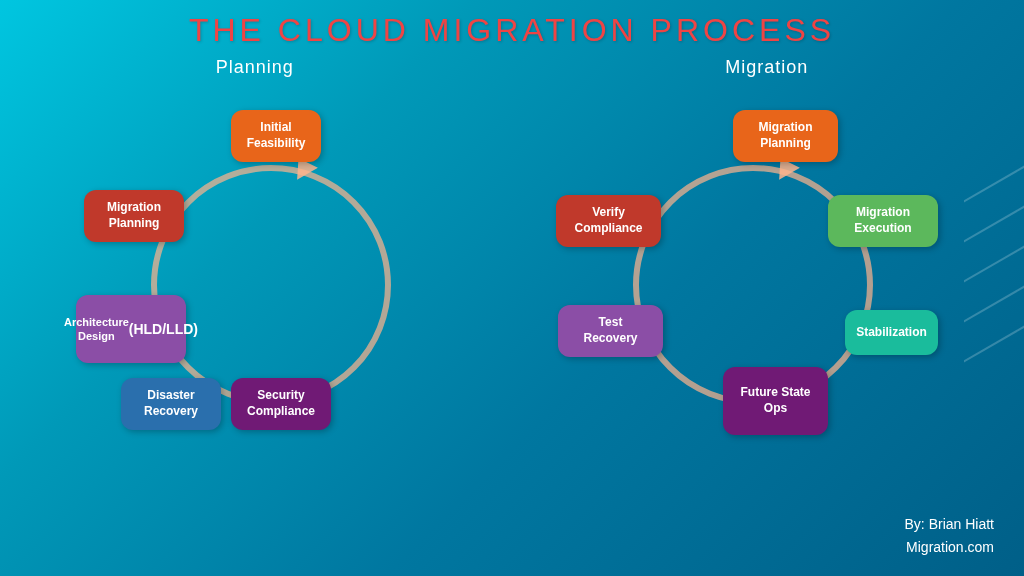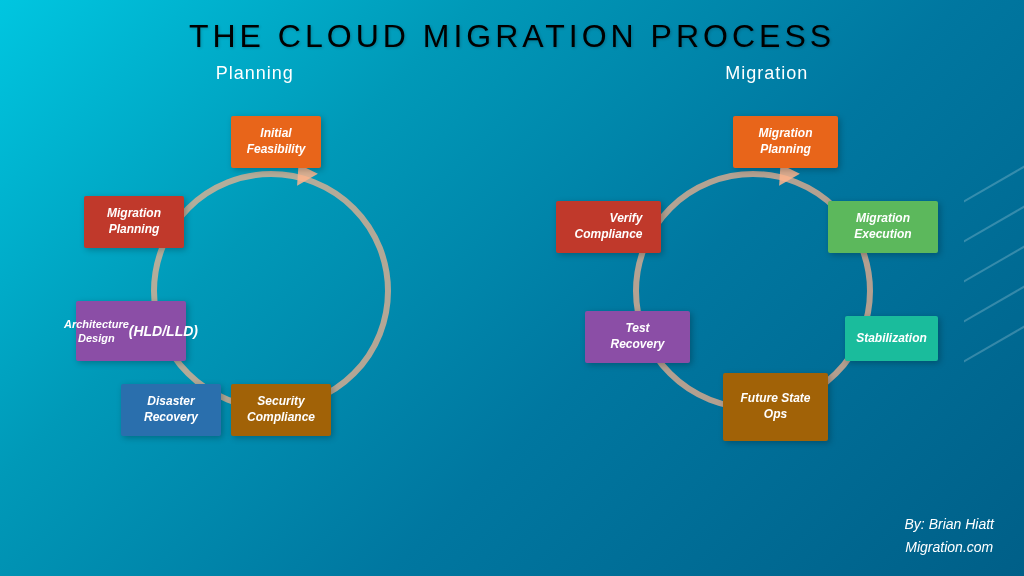--- a/index.html
+++ b/index.html
@@ -8,25 +8,25 @@
       width: 1024px;
       height: 576px;
       overflow: hidden;
       font-family: 'Segoe UI', Arial, sans-serif;
       background: linear-gradient(135deg, #00c6e0 0%, #0099b8 30%, #0077a0 60%, #005f88 100%);
       position: relative;
     }
 
     .title {
       text-align: center;
-      color: #000000;
+      color: #ef4444;
       font-size: 32px;
       font-weight: 300;
       letter-spacing: 4px;
-      padding-top: 18px;
+      padding-top: 12px;
       text-shadow: 1px 1px 3px rgba(0,0,0,0.2);
     }
 
     .sections-row {
       display: flex;
       justify-content: space-around;
       padding-top: 8px;
       padding-bottom: 2px;
     }
 
@@ -72,69 +72,67 @@
       height: 0;
       border-left: 12px solid transparent;
       border-right: 12px solid transparent;
       border-bottom: 18px solid rgba(255, 180, 140, 0.85);
       transform: rotate(-30deg);
     }
 
     
     .box {
       position: absolute;
-      border-radius: 2px;
+      border-radius: 12px;
       padding: 7px 0;
       text-align: center;
       color: white;
       font-size: 12px;
       font-weight: 600;
       line-height: 1.3;
       display: flex;
       align-items: center;
       justify-content: center;
       box-shadow: 2px 2px 6px rgba(0,0,0,0.25);
-      font-style: italic;
     }
 
     .box-orange { background: #e8651a; }
     .box-green { background: #5cb85c; }
     .box-blue { background: #2a6fad; }
     .box-purple { background: #8b4ea6; }
     .box-red { background: #c0392b; }
     .box-teal { background: #1abc9c; }
-    .box-blue-med { background: #a16207; }
+    .box-blue-med { background: #701a75; }
 
     
     .l-initial { width: 90px; height: 52px; top: 35px; left: 175px; }
     .l-cost { width: 95px; height: 45px; top: 120px; right: 35px; }
     .l-app { width: 100px; height: 52px; top: 230px; right: 25px; }
     .l-security { width: 100px; height: 52px; bottom: 65px; left: 175px; }
     .l-disaster { width: 100px; height: 52px; bottom: 65px; left: 65px; margin-top: 24px; }
-    .l-architecture { width: 110px; height: 60px; top: 220px; left: 20px; }
+    .l-architecture { width: 110px; height: 68px; top: 220px; left: 20px; }
     .l-migration-plan { width: 100px; height: 52px; top: 115px; left: 28px; }
 
     
     .r-migration-plan { width: 105px; height: 52px; top: 35px; left: 195px; }
     .r-migration-exec { width: 110px; height: 52px; top: 120px; right: 30px; }
     .r-stabilization { width: 93px; height: 45px; top: 235px; right: 30px; }
     .r-future { width: 105px; height: 68px; bottom: 60px; left: 185px; }
-    .r-test { width: 105px; height: 52px; top: 230px; left: 20px; margin-left: 27px; }
-    .r-verify { width: 105px; height: 52px; top: 120px; left: 18px; text-align: right; }
+    .r-test { width: 105px; height: 52px; top: 230px; left: 20px; }
+    .r-verify { width: 105px; height: 52px; top: 120px; left: 18px; }
 
     .credit {
       position: absolute;
       bottom: 18px;
       right: 30px;
       color: white;
       font-size: 14px;
       font-weight: 300;
-      text-align: center;
+      text-align: right;
       line-height: 1.6;
-      font-style: italic;
     }
 
     
     .deco-lines {
       position: absolute;
       right: 0;
       top: 100px;
       width: 60px;
       height: 300px;
       overflow: hidden;

